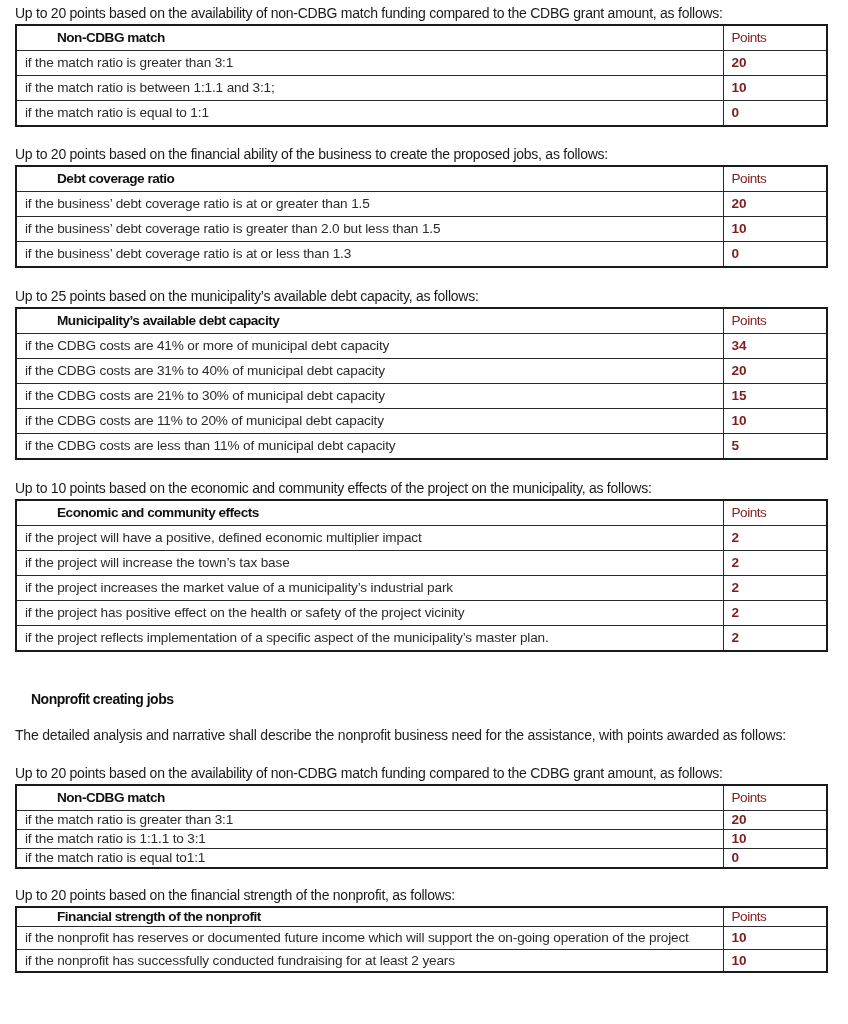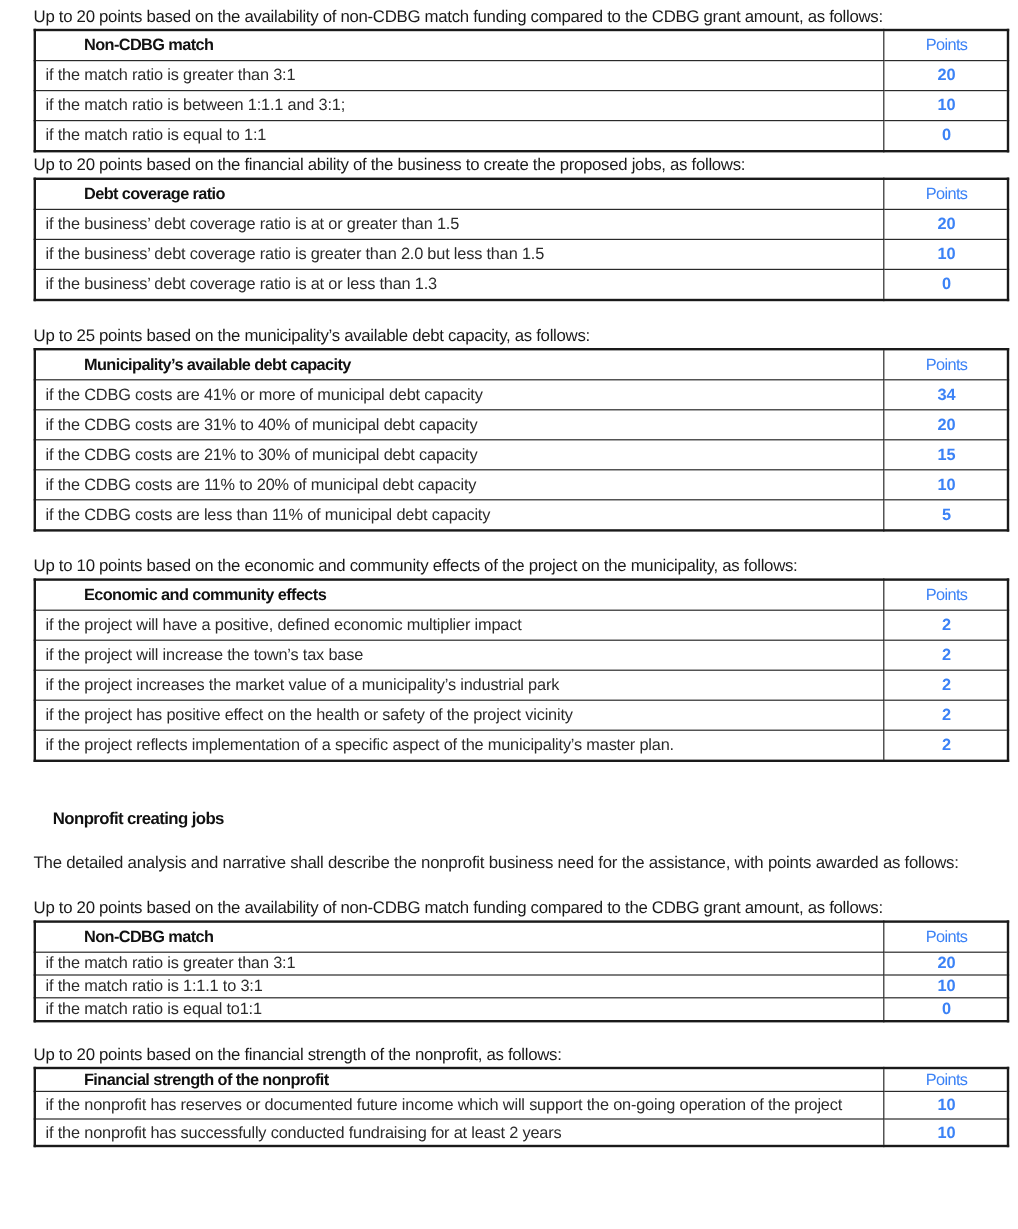--- a/index.html
+++ b/index.html
@@ -1,38 +1,38 @@
 <!DOCTYPE html>
 <html><head>
 <meta charset="utf-8">
 <style>
   html, body { margin: 0; padding: 0; background: #ffffff; }
   body {
     width: 848px; height: 1024px; position: relative; overflow: hidden;
     font-family: "Liberation Sans", sans-serif; color: #1a1a1a;
     font-size: 13.6px;
   }
-  .page { position: absolute; left: 28px; top: 0; width: 811px; }
+  .page { position: absolute; left: 15px; top: 0; width: 811px; }
   .intro {
     font-size: 14px; line-height: 18px; margin: 0; padding: 5px 0 2px 0;
     letter-spacing: -0.25px; white-space: nowrap; color: #1a1a1a;
   }
   table.score {
     width: 811px; border-collapse: collapse; table-layout: fixed;
     border: 2px solid #1a1a1a;
   }
   table.score col.c1 { width: 707px; }
   table.score col.c2 { width: 104px; }
   table.score td, table.score th {
     border: 1.5px solid #2a2a2a; padding: 2px 6px 3px 8px;
     font-size: 13.6px; line-height: 19px; text-align: left; vertical-align: top;
     font-weight: normal; color: #2b2b2b; letter-spacing: -0.15px;
   }
   table.score th { color: #111; font-weight: bold; letter-spacing: -0.5px; padding-left: 40px; }
-  table.score td.pts, table.score th.pts { padding-left: 8px; color: #3b82f6; text-align: center; }
+  table.score td.pts, table.score th.pts { padding-left: 8px; color: #7f1d1d; }
   table.score th.pts { font-weight: normal; }
   table.score td.pts { font-weight: bold; font-weight: 600; }
   table.compact td, table.compact th { line-height: 16px; padding-top: 1px; padding-bottom: 1px; }
   .justify { text-align: left; text-align-last: left; }
   .gap { height: 18px; }
   .section-title { font-size: 14px; font-weight: bold; margin: 16px; line-height: 19px; letter-spacing: -0.5px; color: #111; }
   .para { font-size: 14px; line-height: 21px; margin: 0; letter-spacing: -0.2px; color: #222; }
 </style>
 </head>
 <body>
@@ -58,21 +58,21 @@
       <td>if the match ratio is between 1:1.1 and 3:1;</td>
       <td class="pts">10</td>
     </tr>
     <tr>
       <td>if the match ratio is equal to 1:1</td>
       <td class="pts">0</td>
     </tr>
   </tbody>
     </table>
 
-  <p class="intro" style="padding-top:1px">Up to 20 points based on the financial ability of the business to create the proposed jobs, as follows:</p>
+  <p class="intro" style="padding-top:18px">Up to 20 points based on the financial ability of the business to create the proposed jobs, as follows:</p>
   <table class="score">
     <colgroup>
         <col class="c1">
         <col class="c2">
       </colgroup>
     <tbody>
         <tr>
       <th>Debt coverage ratio</th>
       <th class="pts">Points</th>
     </tr>

